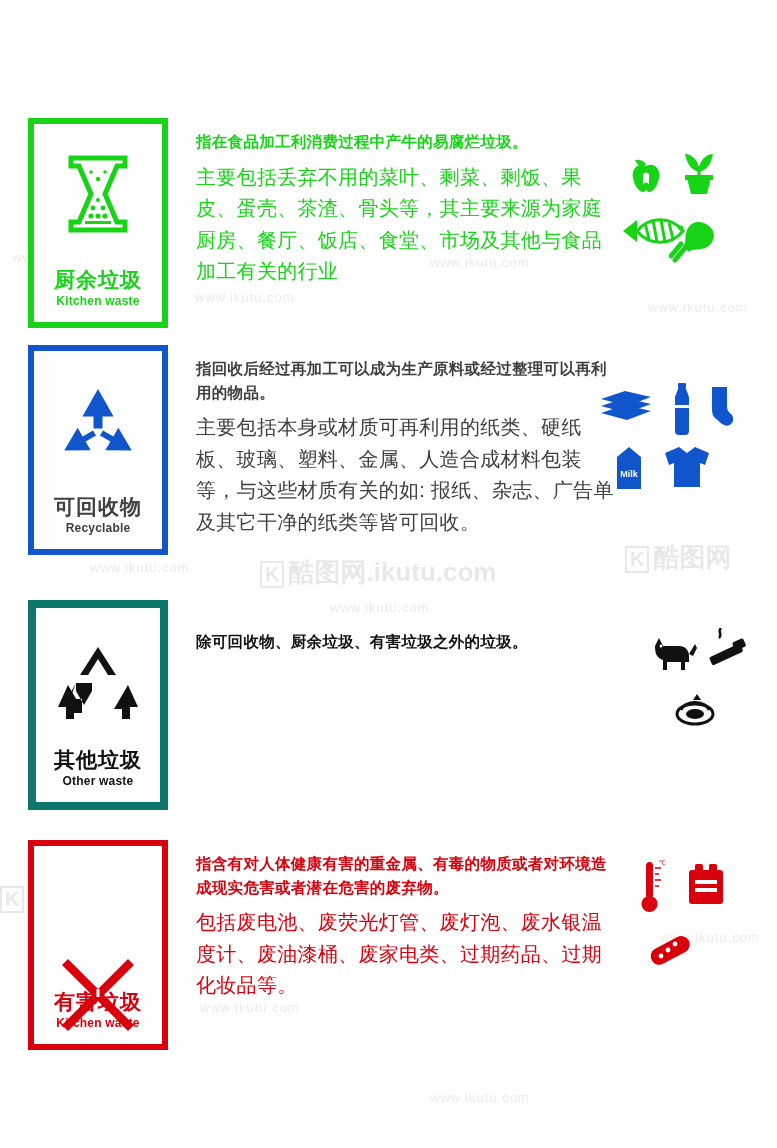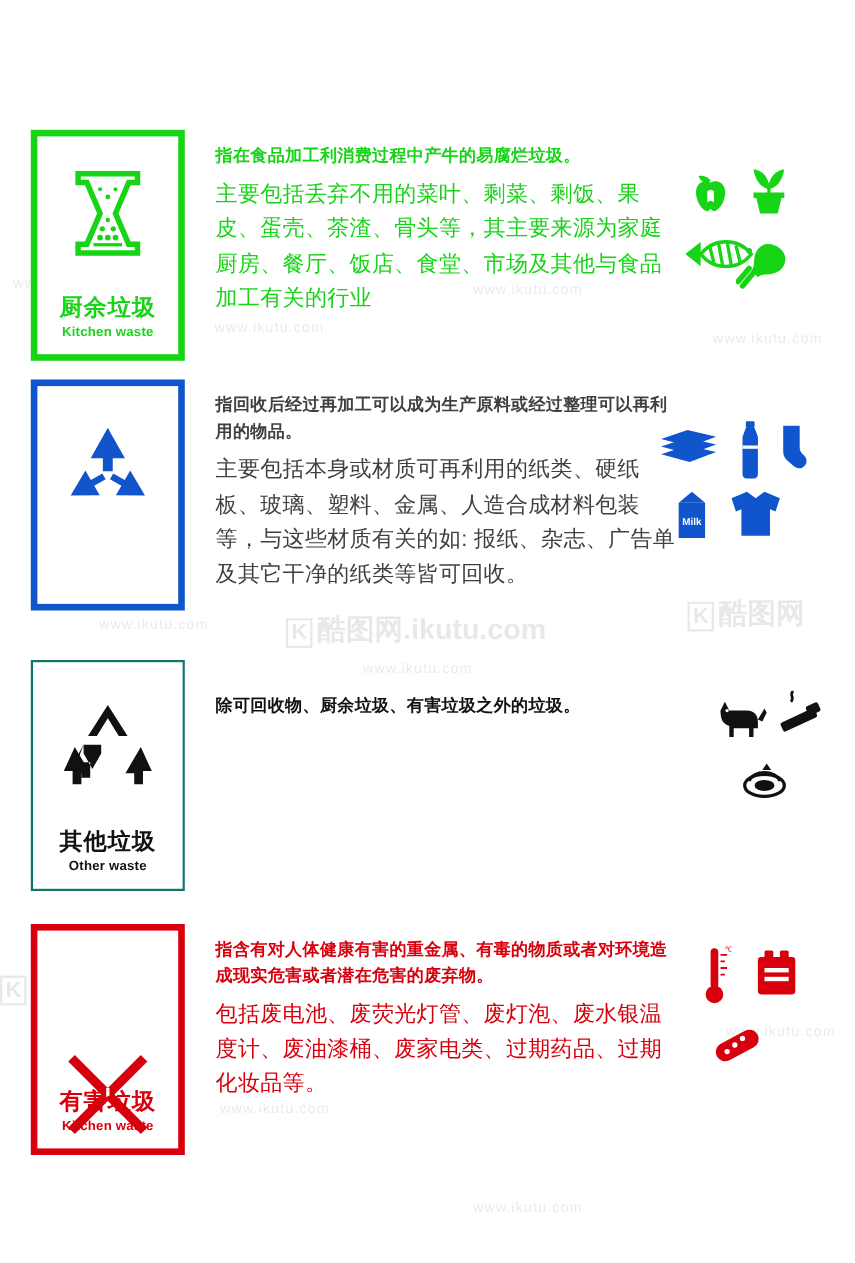--- a/index.html
+++ b/index.html
@@ -128,21 +128,21 @@
   .icons svg { position: absolute; }
 
   
   .c-green { color: #17d417; }
   .b-green { border: 6px solid #17d417; }
   
   .c-blue { color: #404040; }
   .b-blue { border: 6px solid #1155cc; }
   
   .c-black { color: #111111; }
-  .b-black { border: 2px solid #0f766e; }
+  .b-black { border: 8px solid #0f766e; }
   
   .c-red { color: #d8000c; }
   .b-red { border: 6px solid #d8000c; justify-content: flex-end; }
 
 </style>
 </head>
 <body>
 
 <div class="page">
 
@@ -230,20 +230,24 @@
           <path d="M46 6 L59 29 L49 29 L49 41 L43 41 L43 29 L33 29 Z" fill="#1155cc"></path>
           <path d="M46 6 L59 29 L49 29 L49 41 L43 41 L43 29 L33 29 Z" fill="none" stroke="#1155cc" stroke-width="3"></path>
           <g transform="rotate(120 46 45)">
             <path d="M46 6 L59 29 L49 29 L49 41 L43 41 L43 29 L33 29 Z" fill="#1155cc"></path>
           </g>
           <g transform="rotate(240 46 45)">
             <path d="M46 6 L59 29 L49 29 L49 41 L43 41 L43 29 L33 29 Z" fill="#1155cc"></path>
           </g>
         </svg>
       </div>
+      <div class="labels">
+        <div class="cn">可回收物</div>
+        <div class="en">Recyclable</div>
+      </div>
     </div>
 
     <div class="textblock">
       <p class="lead c-blue">指回收后经过再加工可以成为生产原料或经过整理可以再利用的物品。</p>
       <p class="body c-blue">主要包括本身或材质可再利用的纸类、硬纸板、玻璃、塑料、金属、人造合成材料包装等，与这些材质有关的如: 报纸、杂志、广告单及其它干净的纸类等皆可回收。</p>
     </div>
 
     <div class="icons">
       <svg width="62" height="40" viewBox="0 0 62 40" style="left:-20px; top:42px;">
         <path d="M6 12 L30 4 L56 10 L32 19 Z" fill="#1155cc"></path>

